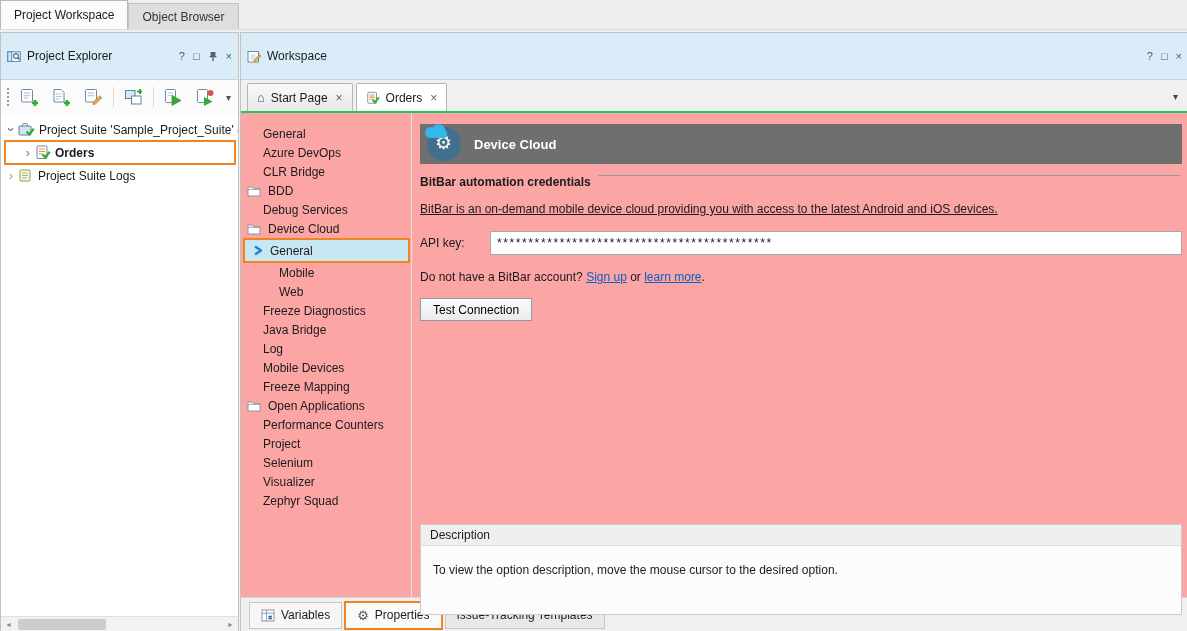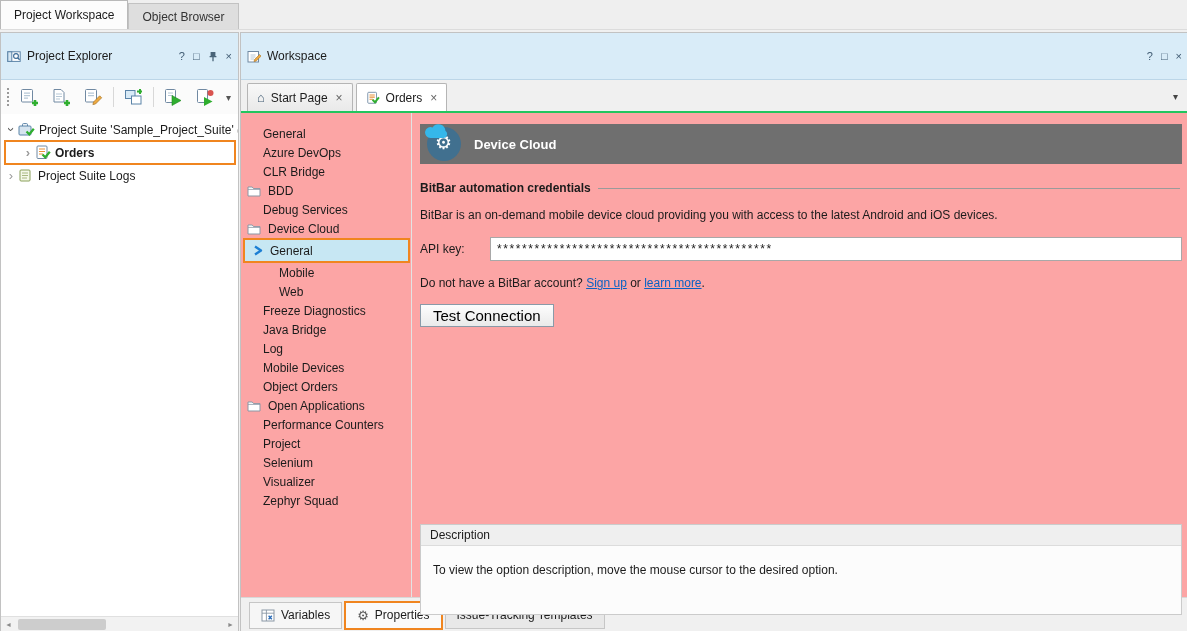--- a/index.html
+++ b/index.html
@@ -63,31 +63,31 @@
   .nav-item.child{padding-left:38px;}
   .nav-item.selected{margin:0 1px 0 2px;border:2px solid #f0851f;background:#c7e7f3;height:21px;padding-left:8px;gap:6px;}
 
   
   .dc-banner{height:40px;background:#6f6f6f;display:flex;align-items:center;gap:13px;padding-left:7px;}
   .dc-icon{position:relative;flex:0 0 34px;width:34px;height:34px;background:#41708f;border-radius:50%;}
   .dc-gear{position:absolute;left:8px;top:6px;color:#fff;font-size:19px;line-height:1;}
   .dc-cloud{position:absolute;left:-3px;top:-3px;}
   .dc-banner-title{color:#fff;font-weight:bold;font-size:13px;}
 
-  .section-head{display:flex;align-items:center;margin-top:17px;}
+  .section-head{display:flex;margin-top:11px;}
   .section-title{font-weight:bold;white-space:nowrap;}
   .section-rule{flex:1;height:1px;background:#9a9a9a;margin-left:7px;margin-right:2px;}
 
-  .intro{margin:13px 0 0 0;}
+  .intro{margin:13px 0 0 0;text-decoration:underline;}
   .api-row{display:flex;align-items:center;margin-top:15px;}
   .api-label{flex:0 0 70px;}
   .api-input{flex:1;height:22px;border:1px solid #a8a8a8;background:#fff;padding:0 6px;font-family:inherit;font-size:12px;letter-spacing:1.6px;color:#222;min-width:0;}
   .acct-line{margin:15px 0 0 0;}
   .link{color:#0a62c4;text-decoration:underline;cursor:pointer;}
-  .test-btn{margin-top:14px;height:23px;min-width:110px;padding:0 12px;border:1px solid #8a9aa8;background:linear-gradient(#fdfdfd,#eaeaea);font-family:inherit;font-size:15px;cursor:default;}
+  .test-btn{margin-top:14px;height:23px;min-width:110px;padding:0 12px;border:1px solid #8a9aa8;background:linear-gradient(#fdfdfd,#eaeaea);font-family:inherit;font-size:12px;cursor:default;}
 
   .desc-box{position:absolute;left:8px;right:6px;top:411px;height:89px;border:1px solid #cbcbcb;background:#fcfcfc;}
   .desc-head{height:20px;background:#efefef;border-bottom:1px solid #dcdcdc;display:flex;align-items:center;padding-left:9px;}
   .desc-body{padding:17px 10px 0 12px;}
 
   
   .bottom-tabstrip{flex:0 0 34px;display:flex;align-items:center;gap:2px;padding-left:8px;background:#f0f0f0;border-top:1px solid #d8d8d8;}
   .b-tab{display:flex;align-items:center;gap:6px;height:25px;padding:0 11px;border:1px solid #c6c6c6;background:#e8e8e8;white-space:nowrap;}
   .b-tab.first{background:#f6f6f6;}
   .b-tab.highlighted{border:2px solid #f0851f;background:#fafafa;}
@@ -310,21 +310,21 @@
         <div class="nav-item">
             <span>Java Bridge</span>
           </div>
         <div class="nav-item">
             <span>Log</span>
           </div>
         <div class="nav-item">
             <span>Mobile Devices</span>
           </div>
         <div class="nav-item">
-            <span>Object Orders</span>
+            <span>Freeze Mapping</span>
           </div>
         <div class="nav-item folder">
           <span style="display:flex;">
               <svg width="14" height="12" viewBox="0 0 14 12">
                 <path d="M1 2h4.2l1.4 1.6H13v7.4H1z" fill="#fff" stroke="#8a97a5"></path>
                 <path d="M1 4.4h12" stroke="#8a97a5" stroke-width="0.8"></path>
               </svg>
             </span>
           <span>Open Applications</span>
         </div>

